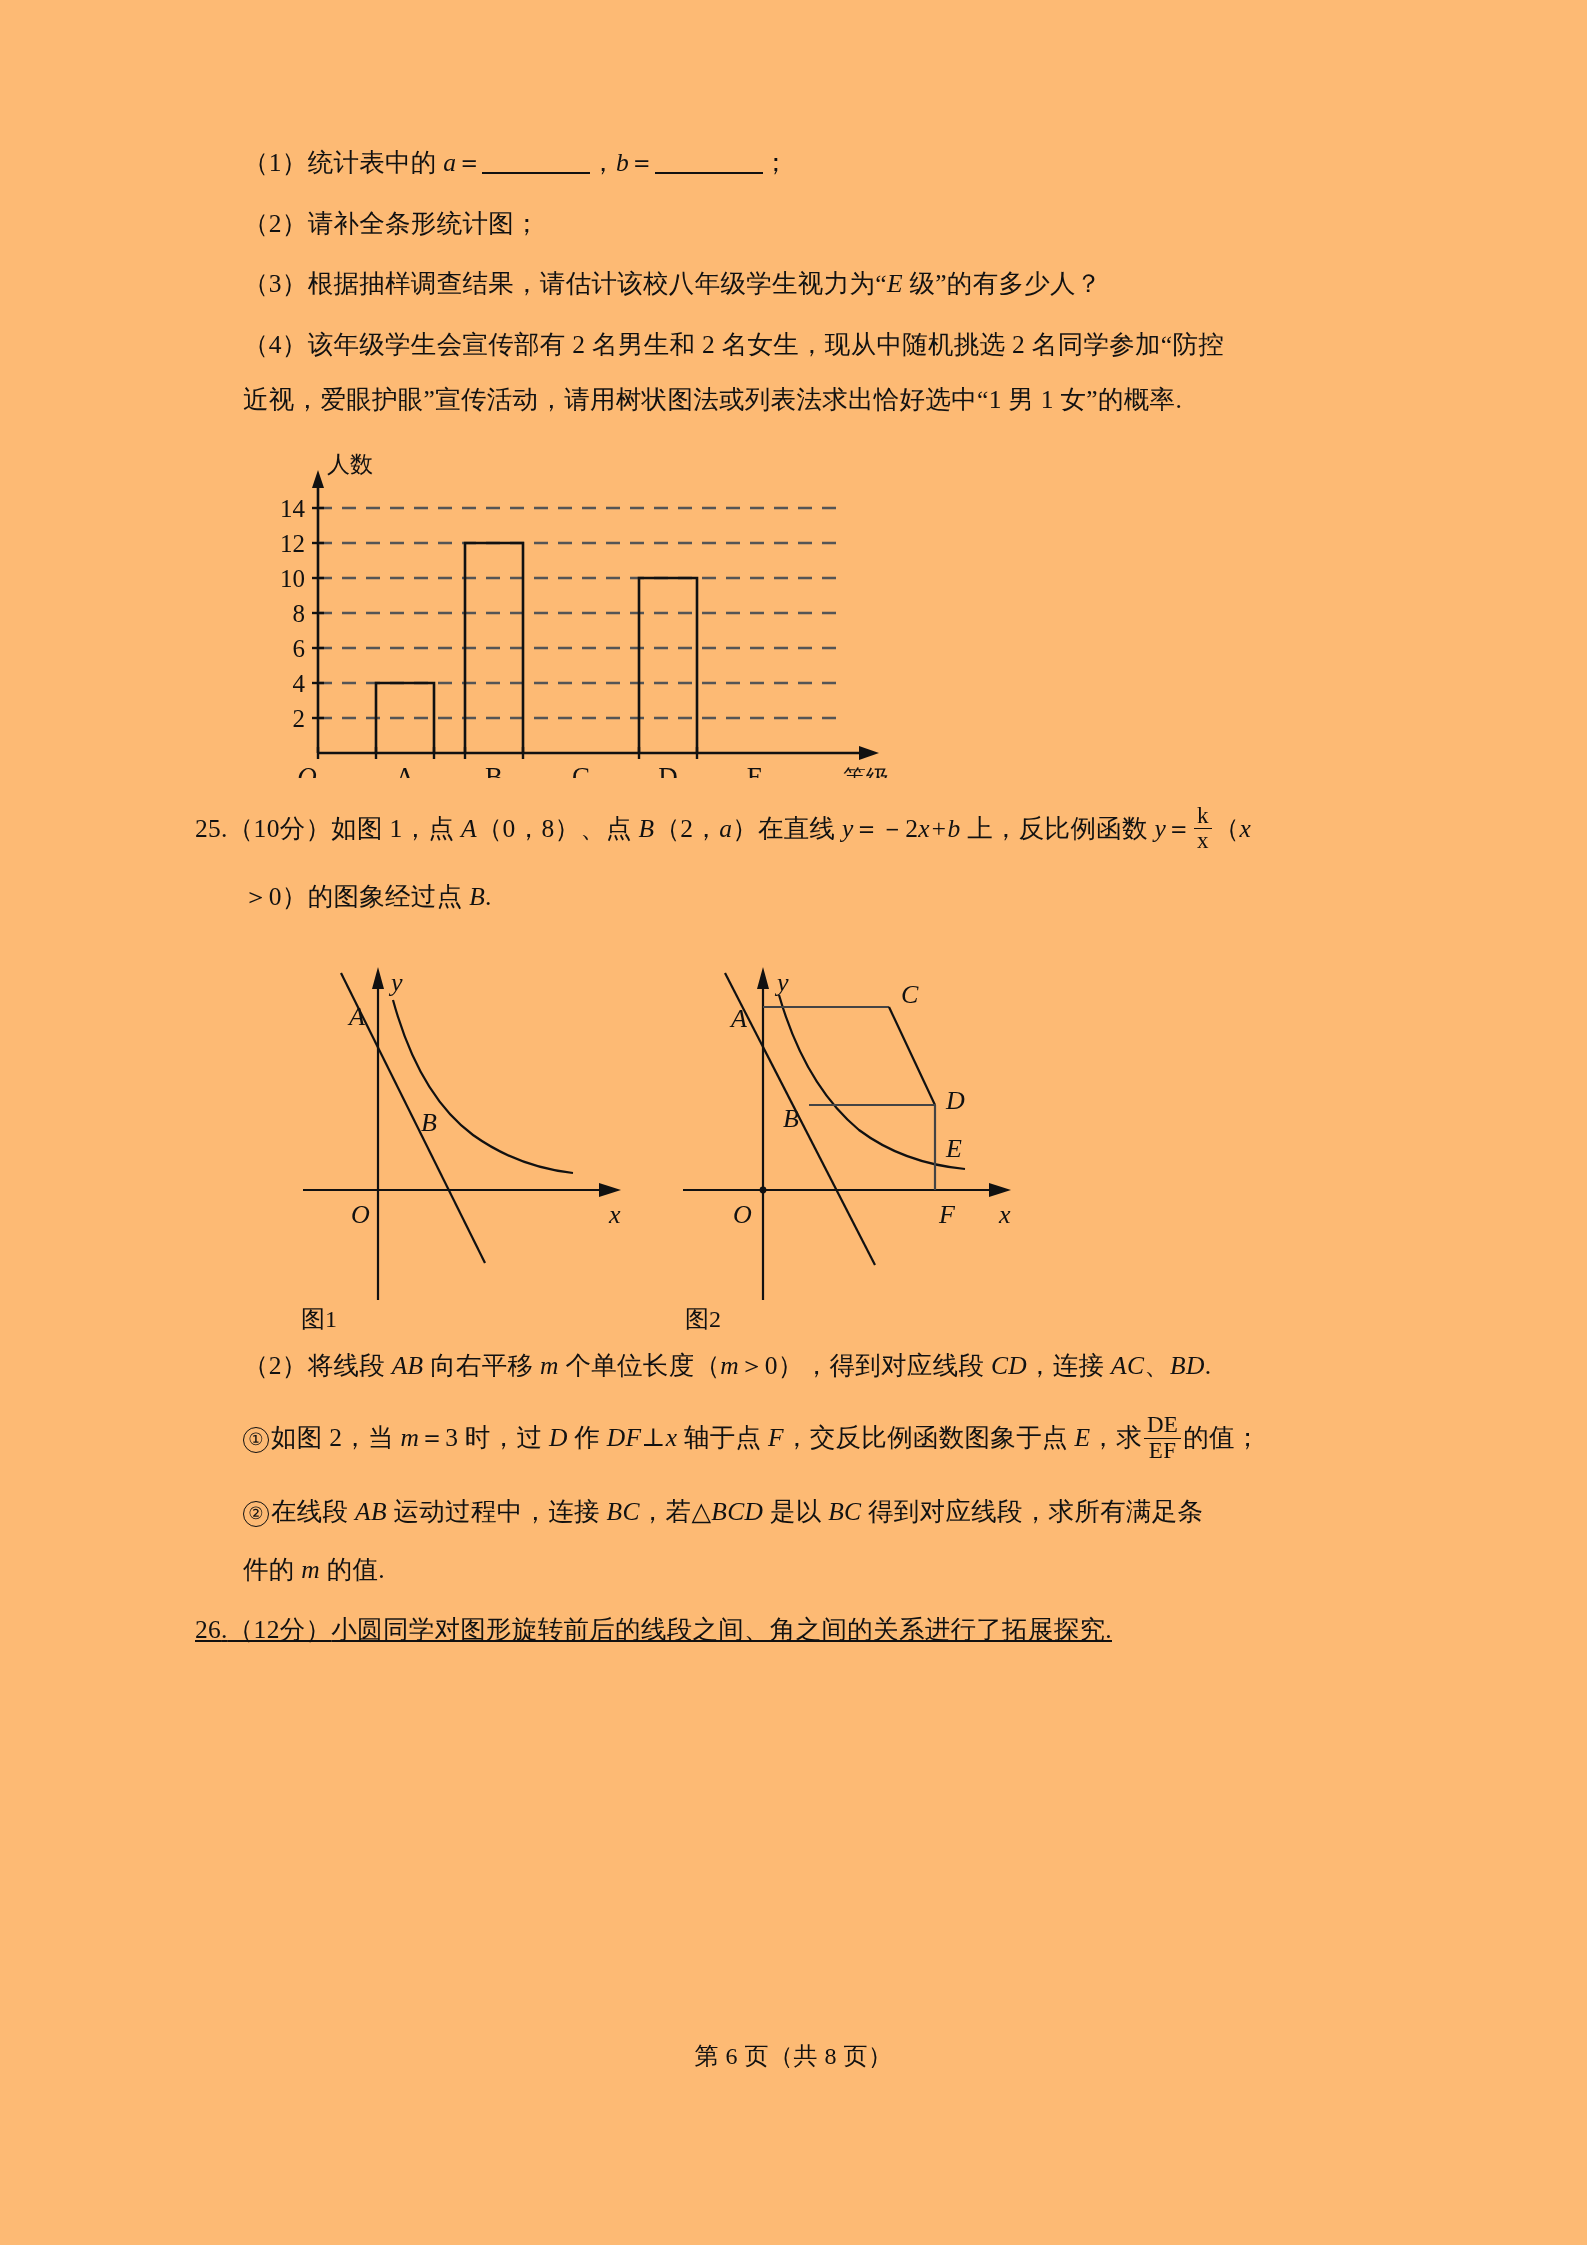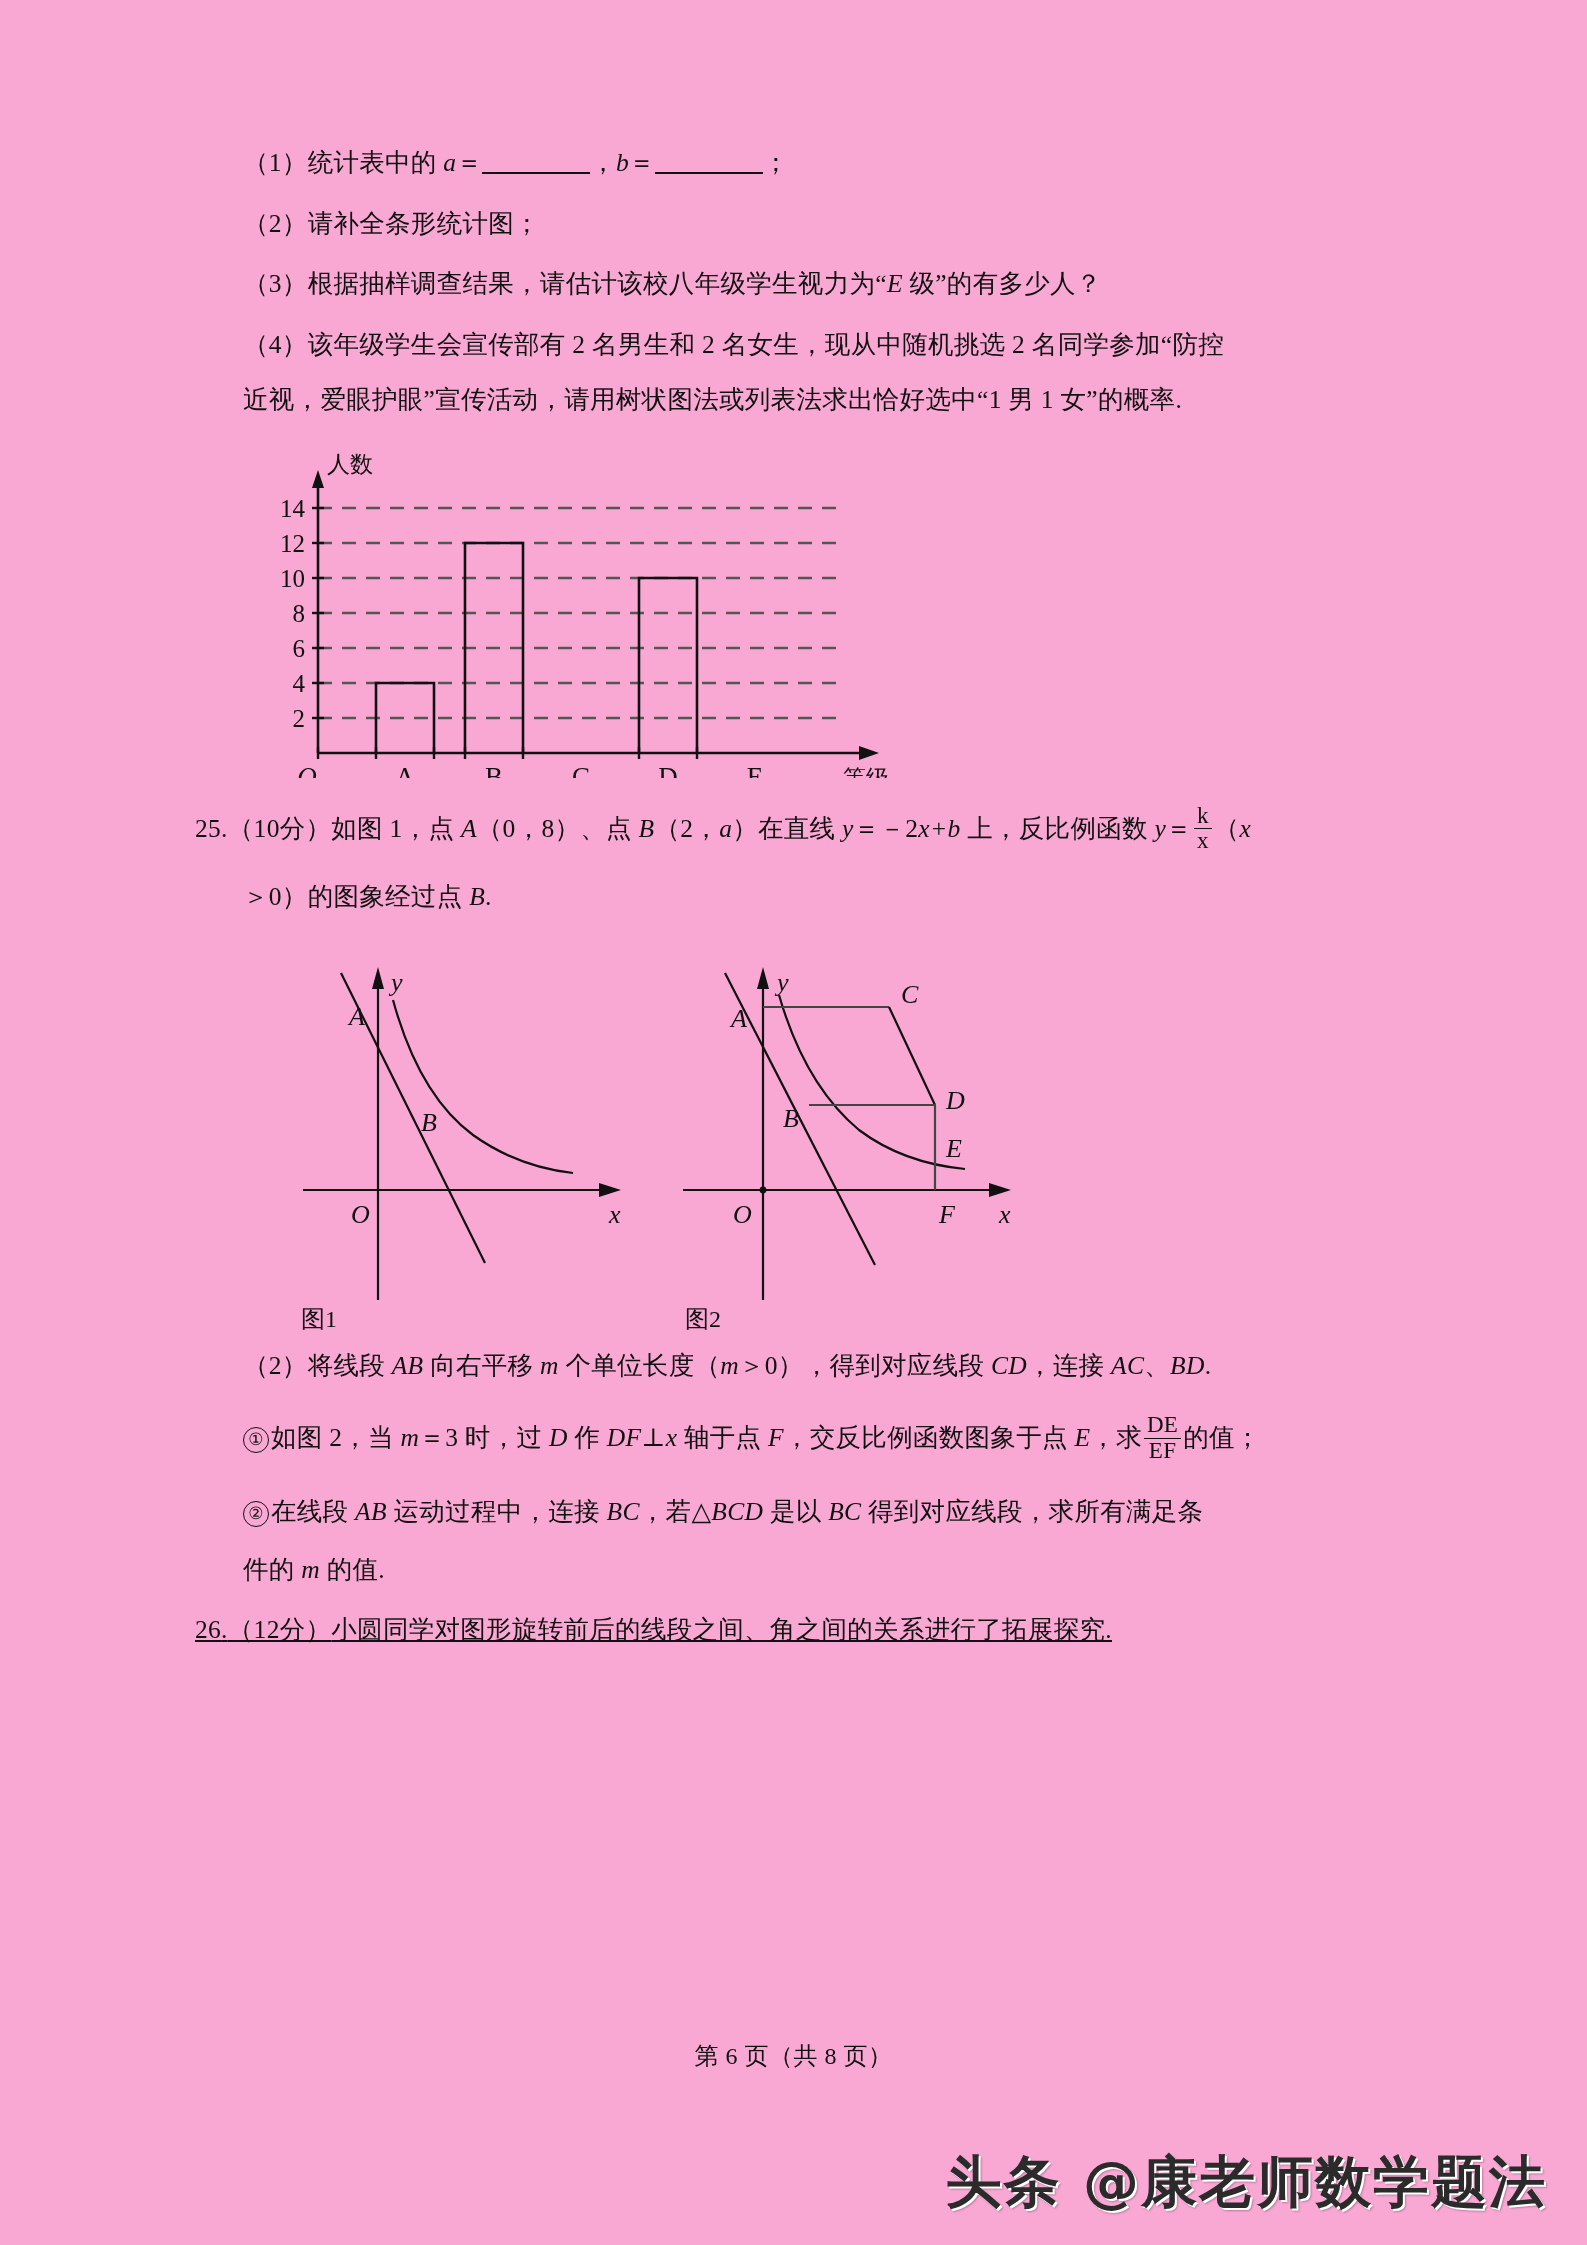--- a/index.html
+++ b/index.html
@@ -8,21 +8,21 @@
     background: #ffffff;
   }
   body {
     font-family: "Liberation Serif", "DejaVu Serif", serif;
     color: #111111;
   }
   .page {
     position: relative;
     width: 1587px;
     height: 2245px;
-    background: #f9a8d4;
+    background: #fdba74;
     overflow: hidden;
   }
   .content {
     position: absolute;
     left: 243px;
     top: 150px;
     width: 1130px;
   }
   .q-line {
     font-size: 25.5px;
@@ -293,15 +293,14 @@
     <p class="q-line" style="margin-left:-48px;text-decoration:underline;">
       <span>26</span><span>.</span><span>（12分）</span><span>小圆同学对图形旋转前后的线段之间、角之间的关系进行了拓展探究.</span>
     </p>
 
   </div>
 
   <div class="footer">
     <span>第 6 页（共 8 页）</span>
   </div>
 
-  <div class="watermark">头条 @康老师数学题法</div>
 
 </div>
 
 </body></html>

